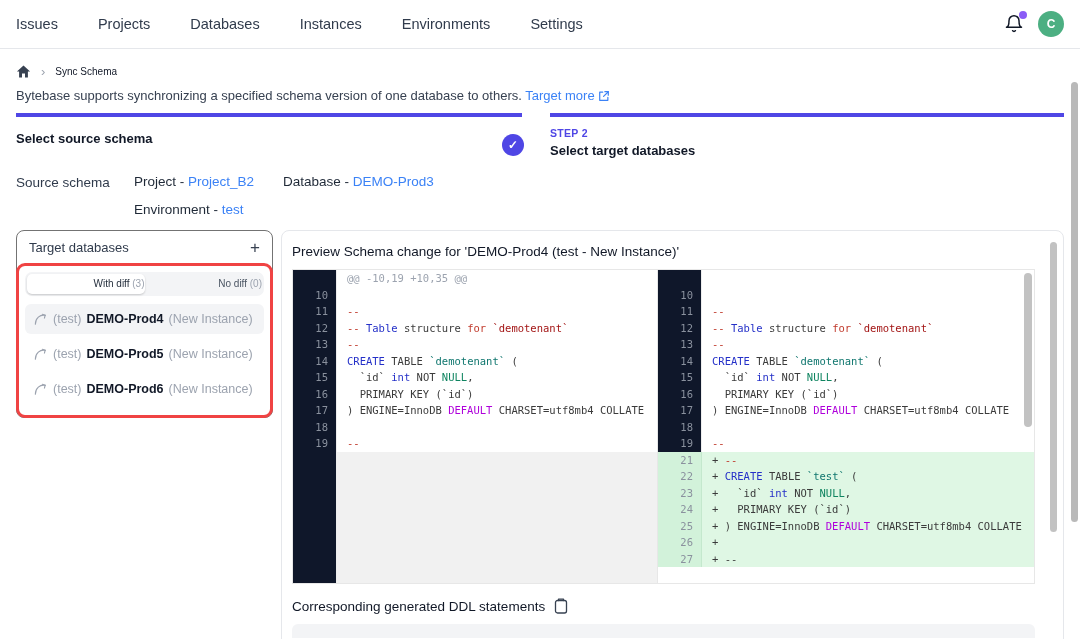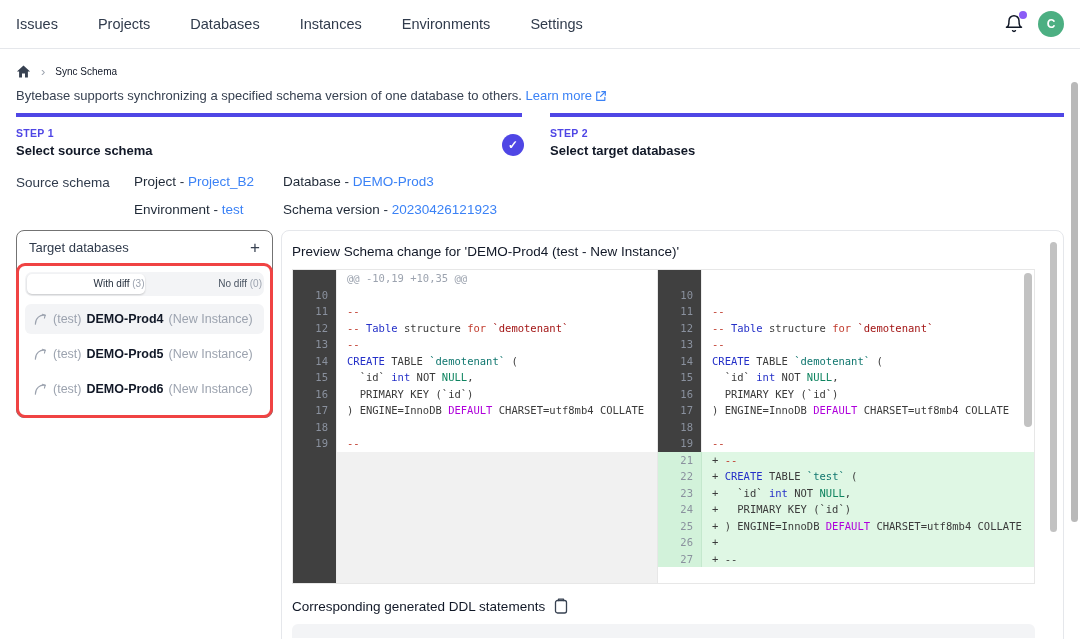--- a/index.html
+++ b/index.html
@@ -84,21 +84,21 @@
 
   
   .diff { margin:0 28px 0 10px; height:315px; border:1px solid #e7e7e7;
     display:flex; position:relative; overflow:hidden; background:#fff;
     font-family:"DejaVu Sans Mono", monospace; font-size:10.5px;
     line-height:16.5px; }
   .pane { display:flex; flex-direction:column; overflow:hidden; }
   .pane-left { width:364px; }
   .pane-right { flex:1; border-left:1px solid #e7e7e7; position:relative; }
   .drow { display:flex; height:16.5px; flex:none; }
-  .gut { width:44px; flex:none; background:#404040; border-right:1px solid #ededed;
+  .gut { width:44px; flex:none; background:#0f172a; border-right:1px solid #ededed;
     color:#8a919e; text-align:right; padding-right:8px; }
   .code { flex:1; padding-left:10px; white-space:pre; overflow:hidden; }
   .drow.added .code { background:#dff7e4; }
   .drow.added .gut { background:#d2f2da; border-right-color:#c4e8cd; }
   .hunk { color:#9ca3af; }
   .fill { flex:1; display:flex; }
   .fill .gut { height:100%; }
   .fill .code { background:#f1f1f1; }
   .tk-dark { color:#3b3b3b; }
   .tk-red { color:#c0392b; }
@@ -156,46 +156,44 @@
       <svg width="15" height="15" viewBox="0 0 16 16" fill="#374151">
         <path d="M8 1.5 L15 8 H12.7 V14.5 H9.6 V10.2 H6.4 V14.5 H3.3 V8 H1 Z"></path>
       </svg>
     </span>
     <span class="crumb-sep">›</span>
     <span class="crumb-current">Sync Schema</span>
   </div>
 
   <div class="intro">
     <span>Bytebase supports synchronizing a specified schema version of one database to others.</span>
-    <a>Learn more</a><span class="ext-icon"><svg width="12" height="12" viewBox="0 0 14 14" fill="none" stroke="#3b82f6" stroke-width="1.4" stroke-linecap="round" stroke-linejoin="round">
+    <a>Target more</a><span class="ext-icon"><svg width="12" height="12" viewBox="0 0 14 14" fill="none" stroke="#3b82f6" stroke-width="1.4" stroke-linecap="round" stroke-linejoin="round">
           <path d="M5.5 2.5 H2 V12 H11.5 V8.5"></path>
           <path d="M8 2 H12 V6"></path>
           <path d="M12 2 L6.5 7.5"></path>
         </svg></span>
   </div>
 
   <div class="steps">
     <div class="step step1">
-      <div class="step-label">STEP 1</div>
       <div class="step-title">Select source schema</div>
     </div>
     <div class="check-circle">✓</div>
     <div class="step step2">
       <div class="step-label">STEP 2</div>
       <div class="step-title">Select target databases</div>
     </div>
   </div>
 
   <div class="source-row">
     <div class="source-label">Source schema</div>
     <div class="source-grid">
         <div><span class="field-name">Project - </span><span class="field-link">Project_B2</span></div>
         <div><span class="field-name">Database - </span><span class="field-link">DEMO-Prod3</span></div>
         <div><span class="field-name">Environment - </span><span class="field-link">test</span></div>
-        <div><span class="field-name">Schema version - </span><span class="field-link">20230426121923</span></div>
       </div>
   </div>
 
   <div class="main">
 
     <div class="left-card">
       <div class="left-head">
         <span class="left-title">Target databases</span>
         <span class="plus-btn">+</span>
       </div>

